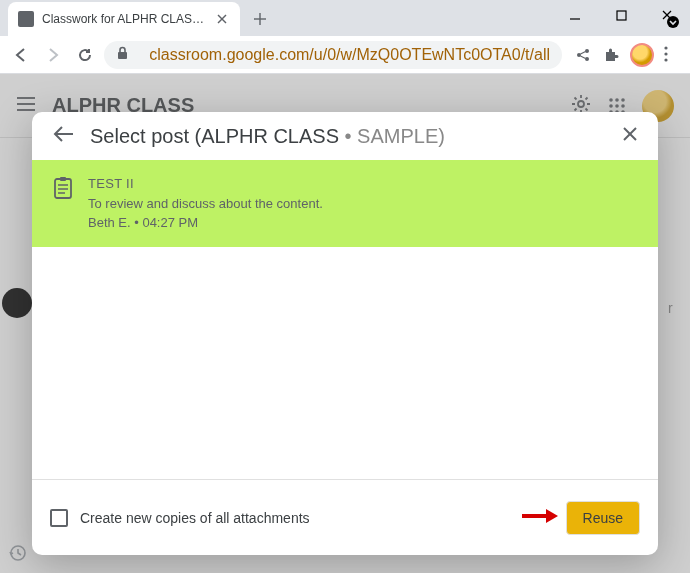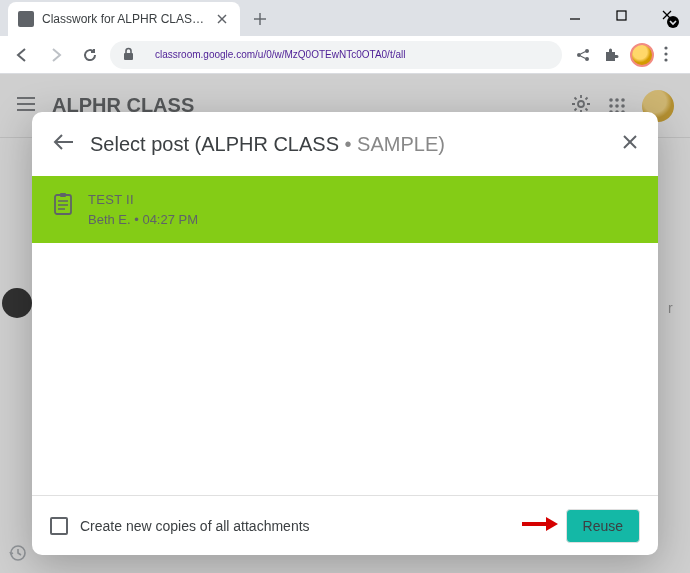--- a/index.html
+++ b/index.html
@@ -13,59 +13,59 @@
     .tab-favicon { width: 16px; height: 16px; background: #5f6368; border-radius: 2px; flex-shrink: 0; }
     .tab-title { flex: 1; overflow: hidden; white-space: nowrap; text-overflow: ellipsis; }
     .tab-close { width: 16px; height: 16px; display: flex; align-items: center; justify-content: center; color:#555; }
     .new-tab { width: 28px; height: 28px; display: flex; align-items: center; justify-content: center; color: #5f6368; margin-left: 6px; margin-bottom: 3px; }
     .chrome-tabs-right { margin-left: auto; display: flex; align-items: center; padding-right: 8px; gap: 20px; color: #000; }
     
     
     .chrome-toolbar { height: 38px; background: #fff; border-bottom: 1px solid #dadce0; display: flex; align-items: center; padding: 0 8px; gap: 6px; }
     .nav-btn { width: 28px; height: 28px; display: flex; align-items: center; justify-content: center; color: #5f6368; border-radius: 50%; }
     .nav-btn.disabled { color: #bdc1c6; }
-    .omnibox { flex: 1; height: 28px; background: #f1f3f4; border-radius: 14px; display: flex; align-items: center; padding: 0 12px; gap: 20px; font-size: 10px; color: #4c1d95; }
+    .omnibox { flex: 1; height: 28px; background: #f1f3f4; border-radius: 14px; display: flex; align-items: center; padding: 0 12px; gap: 20px; font-size: 16px; color: #a16207; }
     .omnibox .lock { color: #5f6368; }
     .toolbar-right { display: flex; align-items: center; gap: 10px; padding-left: 6px; }
     .ext-icon { width: 18px; height: 18px; color:#5f6368; }
     .avatar-small { width: 24px; height: 24px; border-radius: 50%; background: radial-gradient(circle at 40% 35%, #ffd76a 0 40%, #d49a00 60% 100%); border: 2px solid #f28b82; }
     
     
     .app-area { position: relative; height: calc(573px - 36px - 38px - 1px); background: #fff; }
     .app-header { height: 64px; display: flex; align-items: center; padding: 0 16px; border-bottom: 1px solid #e0e0e0; gap: 16px; }
     .menu-icon { color: #5f6368; }
     .app-title { font-size: 20px; color: #3c4043; font-weight: 700; }
     .app-header-right { margin-left: auto; display: flex; align-items: center; gap: 16px; }
     .apps-grid { width: 18px; height: 18px; color: #5f6368; }
     .avatar-big { width: 32px; height: 32px; border-radius: 50%; background: radial-gradient(circle at 40% 35%, #ffd76a 0 40%, #d49a00 60% 100%); }
     
     
     .overlay { position: absolute; top: 74px; left: 0; right: 0; bottom: 0; background: rgba(128,128,128,0.38); }
     
     
     .dialog { position: absolute; top: 112px; left: 32px; right: 32px; bottom: 18px; background: #fff; border-radius: 10px; box-shadow: 0 10px 40px rgba(0,0,0,0.25); display: flex; flex-direction: column; overflow: hidden; }
-    .dialog-header { height: 64px; display: flex; align-items: center; padding: 0 20px; gap: 16px; }
+    .dialog-header { height: 48px; display: flex; align-items: center; padding: 0 20px; gap: 16px; }
     .back-btn { color: #5f6368; }
     .dialog-title { font-size: 20px; color: #3c4043; font-weight: 500; }
     .dialog-title .sample { color: #888; font-weight: 400; }
     .dialog-close { margin-left: auto; color: #5f6368; }
     
-    .post-item { background: #84cc16; padding: 14px 20px; display: flex; gap: 14px; align-items: flex-start; }
+    .post-item { background: #bef264; padding: 14px 20px; display: flex; gap: 14px; align-items: flex-start; }
     .post-icon { color: #5f6368; margin-top: 2px; }
     .post-info { color: #5f6368; font-size: 13px; line-height: 1.5; }
     .post-title { font-weight: 500; letter-spacing: .3px; }
     
     .dialog-body { flex: 1; }
     
-    .dialog-footer { height: 60px; border-top: 1px solid #e0e0e0; display: flex; align-items: center; padding: 0 18px; }
+    .dialog-footer { height: 76px; border-top: 1px solid #e0e0e0; display: flex; align-items: center; padding: 0 18px; }
     .checkbox-wrap { display: flex; align-items: center; gap: 12px; font-size: 14px; color: #3c4043; }
     .checkbox { width: 18px; height: 18px; border: 2px solid #5f6368; border-radius: 2px; }
     .footer-right { margin-left: auto; display: flex; align-items: center; gap: 6px; }
     .arrow-annot { color: #d50000; }
-    .reuse-btn { padding: 8px 16px; border: 1px solid #dfdfdf; border-radius: 4px; font-size: 14px; color: #3c4043; background: #14b8a6; font-weight: 500; }
+    .reuse-btn { padding: 8px 16px; border: 1px solid #dfdfdf; border-radius: 4px; font-size: 14px; color: #3c4043; background: #eab308; font-weight: 500; }
     
     .history-icon { position: absolute; bottom: 6px; left: 8px; color: #9aa0a6; }
     
     
     .bg-peek { position:absolute; top: 226px; left: 668px; color:#888; font-size:14px; }
     .bg-circle { position:absolute; top: 214px; left: 2px; width: 30px; height: 30px; background:#000; border-radius:50%; }
   </style>
 </head>
 <body>
 
@@ -214,20 +214,21 @@
   <div class="post-item">
     <span class="post-icon"><svg width="22" height="24">
           <rect x="3" y="3" width="16" height="19" rx="2" fill="none" stroke="#5f6368" stroke-width="1.8"></rect>
           <rect x="8" y="1" width="6" height="4" rx="1" fill="#5f6368"></rect>
           <line x1="6" y1="9" x2="16" y2="9" stroke="#5f6368" stroke-width="1.6"></line>
           <line x1="6" y1="13" x2="16" y2="13" stroke="#5f6368" stroke-width="1.6"></line>
           <line x1="6" y1="17" x2="13" y2="17" stroke="#5f6368" stroke-width="1.6"></line>
         </svg></span>
     <div class="post-info">
       <div class="post-title">TEST II</div>
+      <div>To review and discuss about the content.</div>
       <div>Beth E. • 04:27 PM</div>
     </div>
   </div>
 
   <div class="dialog-body"></div>
 
   <div class="dialog-footer">
     <label class="checkbox-wrap">
       <span class="checkbox"></span>
       <span>Create new copies of all attachments</span>

